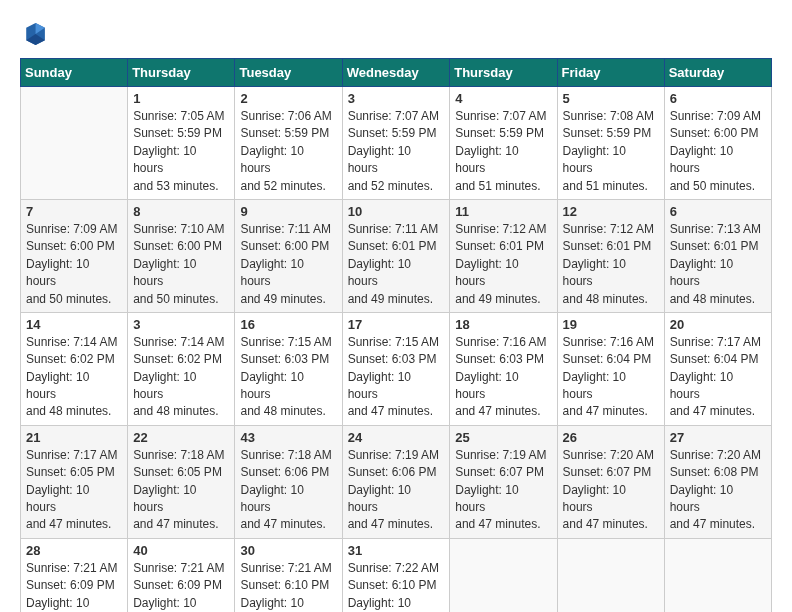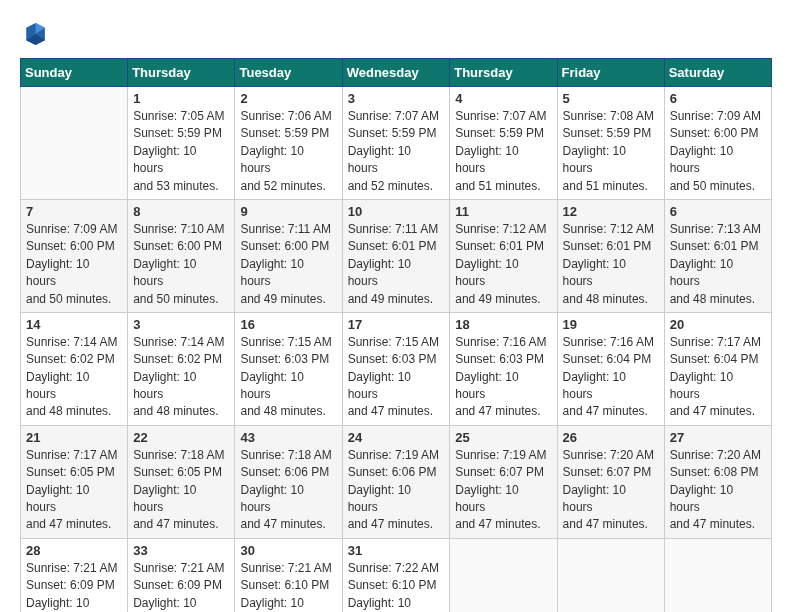--- a/index.html
+++ b/index.html
@@ -324,21 +324,21 @@
       </tr>
       <tr>
         <td>
           <span class="day-number">28</span>
           <div class="day-info" style="white-space: pre-line;">Sunrise: 7:21 AM
 Sunset: 6:09 PM
 Daylight: 10 hours
 and 47 minutes.</div>
         </td>
         <td>
-          <span class="day-number">33</span>
+          <span class="day-number">40</span>
           <div class="day-info" style="white-space: pre-line;">Sunrise: 7:21 AM
 Sunset: 6:09 PM
 Daylight: 10 hours
 and 48 minutes.</div>
         </td>
         <td>
           <span class="day-number">30</span>
           <div class="day-info" style="white-space: pre-line;">Sunrise: 7:21 AM
 Sunset: 6:10 PM
 Daylight: 10 hours

